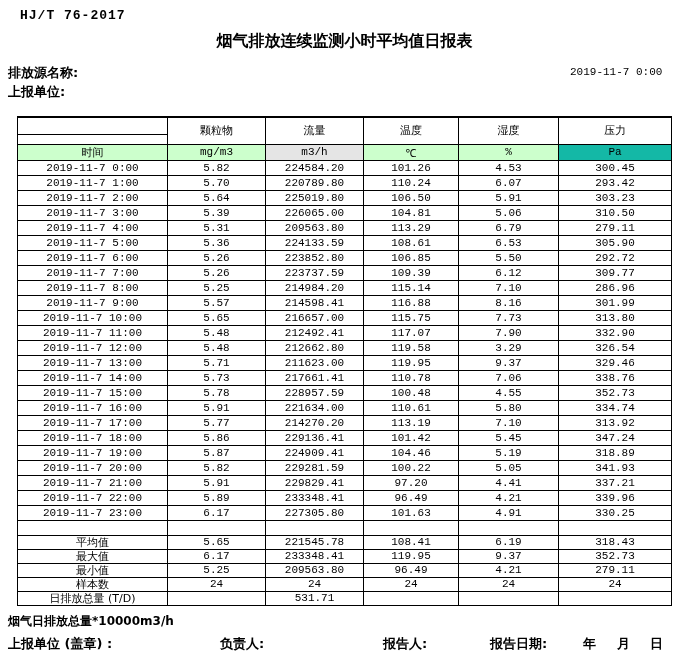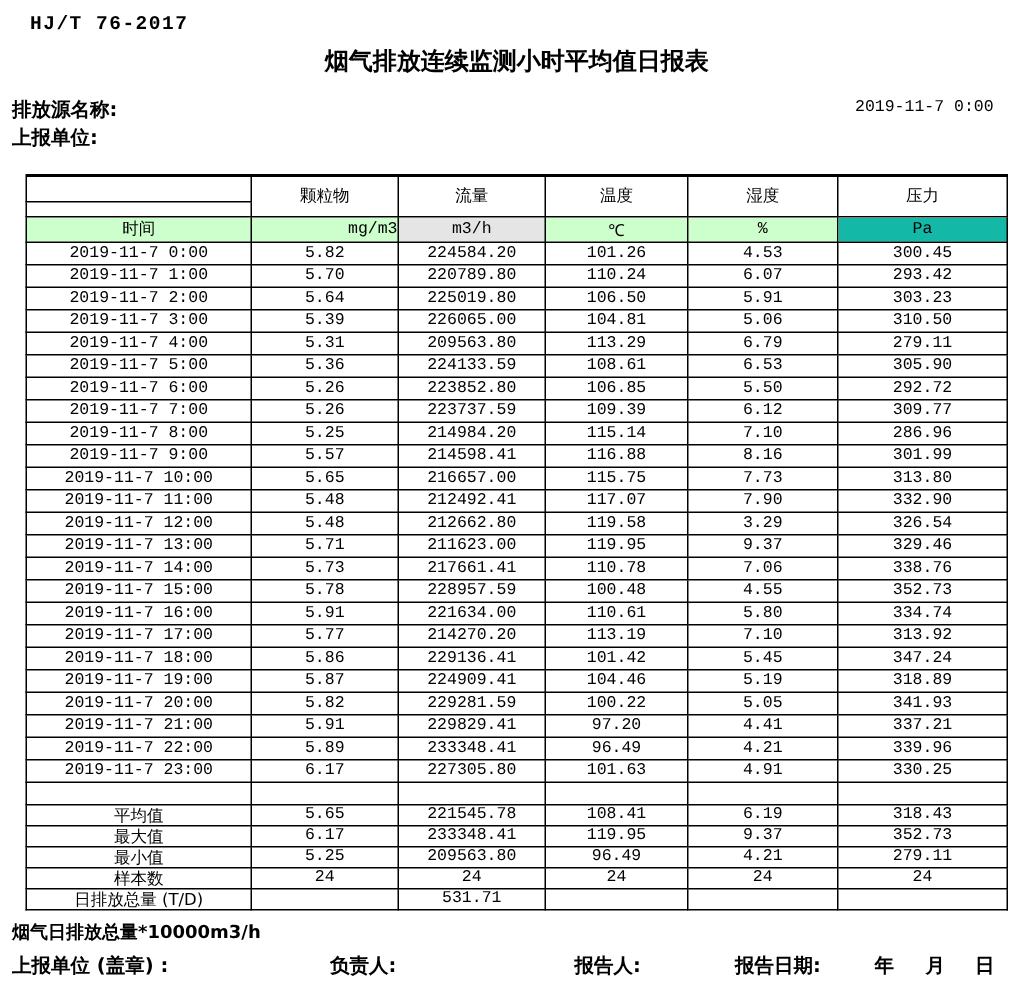--- a/index.html
+++ b/index.html
@@ -67,21 +67,21 @@
       <td rowspan="2" class="pname">流量</td>
       <td rowspan="2" class="pname">温度</td>
       <td rowspan="2" class="pname">湿度</td>
       <td rowspan="2" class="pname">压力</td>
     </tr>
     <tr class="h2">
       <td></td>
     </tr>
     <tr class="green">
       <td class="timehead" style="background: rgb(204, 255, 204); margin-top: 44px;">时间</td>
-      <td class="unit" style="background: rgb(204, 255, 204); text-align: right;">mg/m3</td>
+      <td class="unit" style="background: rgb(204, 255, 204);">mg/m3</td>
       <td class="unit" style="background: #e5e5e5;">m3/h</td>
       <td class="unit" style="background: rgb(204, 255, 204);">℃</td>
       <td class="unit" style="background: rgb(204, 255, 204);">%</td>
       <td class="unit" style="background: #14b8a6;">Pa</td>
     </tr>
   </thead>
   <tbody class="data">
       <tr>
         <td>2019-11-7 0:00</td>
         <td>5.82</td>

